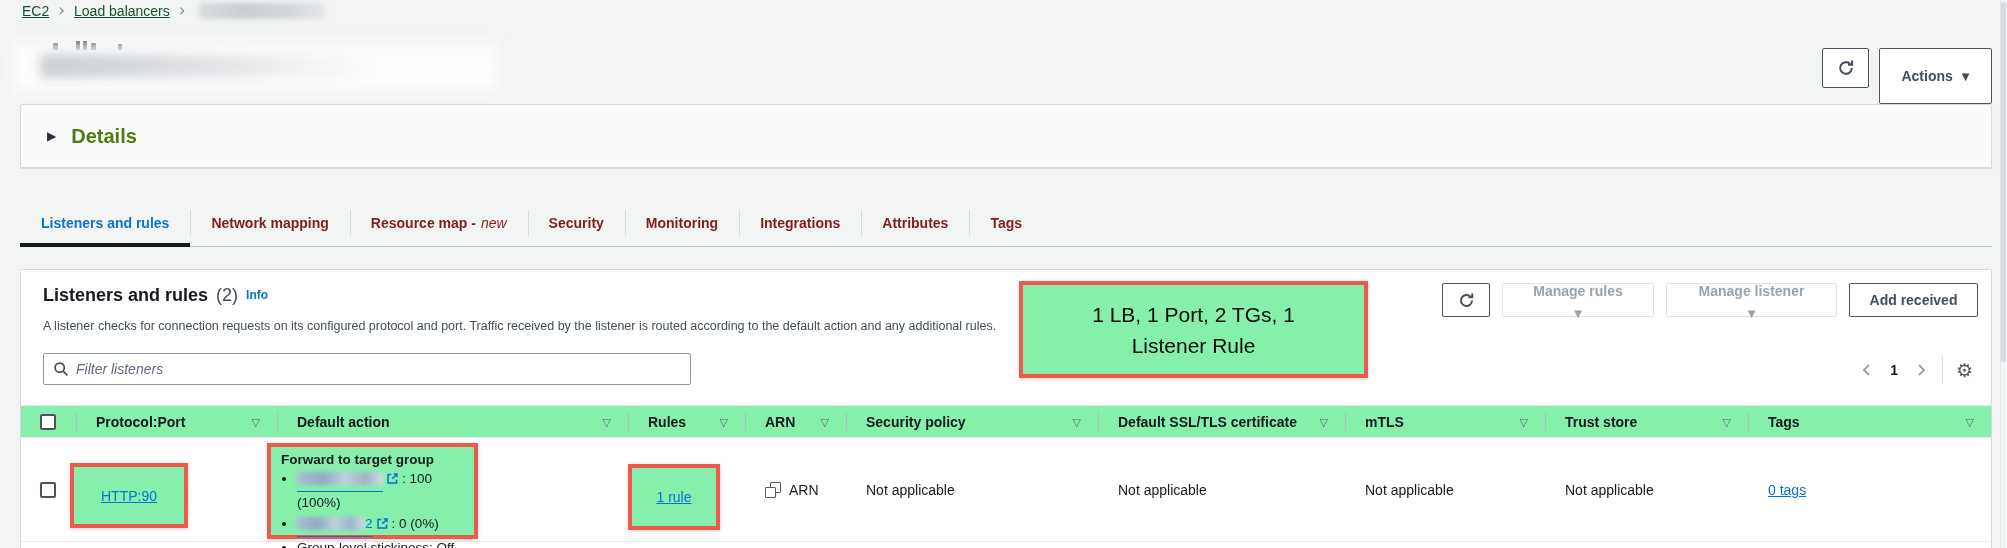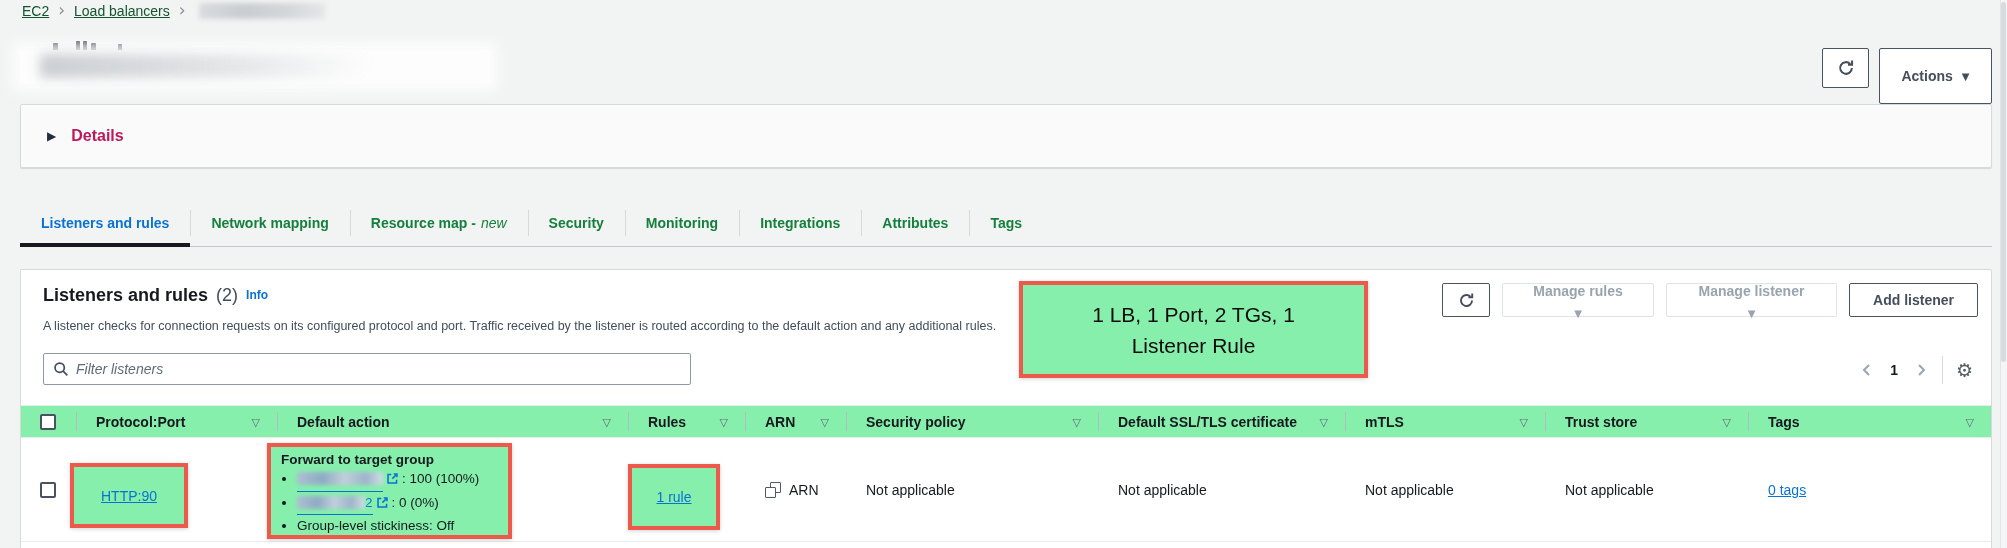--- a/index.html
+++ b/index.html
@@ -41,27 +41,27 @@
   .top-actions { position:absolute; top:48px; right:15px; display:flex; gap:10px; }
   .top-actions .refresh-btn { width:47px; height:40px; }
   .top-actions .actions-btn { width:113px; height:56px; }
 
   
   .details-panel { position:absolute; left:20px; top:104px; width:1972px; height:64px;
     background:#fafafa; border:1px solid #d5dbdb; border-radius:2px;
     box-shadow:0 1px 1px 0 rgba(0,28,36,0.12);
     display:flex; align-items:center; padding-left:26px; gap:15px; cursor:pointer; }
   .details-expand { font-size:12px; color:#232f3e; }
-  .details-label { font-size:16px; font-weight:bold; color:#be185d; }
+  .details-label { font-size:20px; font-weight:bold; color:#4d7c0f; }
 
   
   .tabs { position:absolute; left:20px; top:199px; width:1972px; height:48px;
     display:flex; border-bottom:1px solid #bfc6cd; }
   .tab { position:relative; display:flex; align-items:center; padding:0 21px; gap:5px;
-    font-size:14px; font-weight:bold; color:#15803d; cursor:pointer; white-space:nowrap; }
+    font-size:14px; font-weight:bold; color:#7f1d1d; cursor:pointer; white-space:nowrap; }
   .tab + .tab::before { content:""; position:absolute; left:0; top:11px; width:1px; height:26px; background:#d5dbdb; }
   .tab-badge { font-style:italic; font-weight:normal; }
   .tab-active { color:#0972d3; }
   .tab-active::after { content:""; position:absolute; left:0; right:0; bottom:-1px; height:4px; background:#16191f; }
 
   
   .main-panel { position:absolute; left:20px; top:269px; width:1972px; height:279px;
     background:#fff; border:1px solid #d5dbdb; border-bottom:none; border-radius:2px 2px 0 0; }
 
   .panel-heading { position:absolute; left:22px; top:15px; display:flex; align-items:baseline; gap:8px; }
@@ -114,21 +114,21 @@
   .checkbox { width:16px; height:16px; border:2px solid #49535f; border-radius:2px; background:#fff; cursor:pointer; }
   .th-select, .td-select { padding-left:19px; }
 
   .link { color:#0972d3; text-decoration:underline; cursor:pointer; }
 
   
   .proto-box { position:absolute; left:49px; top:25px; width:118px; height:65px; z-index:5;
     display:flex; align-items:center; justify-content:center; font-size:14px; }
   .rules-box { position:absolute; left:607px; top:26px; width:92px; height:66px; z-index:5;
     display:flex; align-items:center; justify-content:center; font-size:14px; }
-  .da-box { position:absolute; left:246px; top:5px; width:245px; height:96px; z-index:5;
+  .da-box { position:absolute; left:246px; top:5px; width:211px; height:96px; z-index:5;
     padding:5px 10px 0 10px; font-size:13.5px; }
   .da-title { font-weight:bold; color:#16191f; margin-bottom:1px; }
   .da-list { list-style:disc; padding-left:16px; }
   .da-list li { line-height:21.5px; color:#16191f; }
   .redact-link { display:inline-block; border-bottom:1px solid #0972d3; padding-bottom:1px;
     vertical-align:baseline; color:#0972d3; cursor:pointer; }
   .redact-fill { display:inline-block; height:13px; border-radius:2px; vertical-align:-2px;
     background: linear-gradient(90deg,#aebfd2,#8fa9c4 30%,#c2cfdd 55%,#9db3ca 80%,#d4dde6);
     filter: blur(2.2px); }
   .ext-icon { display:inline-block; vertical-align:-2px; margin:0 3px 0 3px; color:#0972d3; cursor:pointer; }
@@ -232,21 +232,21 @@
     </button>
     <button class="btn btn-disabled manage-rules-btn">
       <span>Manage rules</span>
       <span class="caret icon-font">▼</span>
     </button>
     <button class="btn btn-disabled manage-listener-btn">
       <span>Manage listener</span>
       <span class="caret icon-font">▼</span>
     </button>
     <button class="btn add-listener-btn">
-      <span>Add listener</span>
+      <span>Add received</span>
     </button>
   </div>
 
   <div class="annotation-note annotation-red">
     <span>1 LB, 1 Port, 2 TGs, 1</span>
     <span>Listener Rule</span>
   </div>
 
   <div class="filter-wrap">
     <span style="display:flex;">

